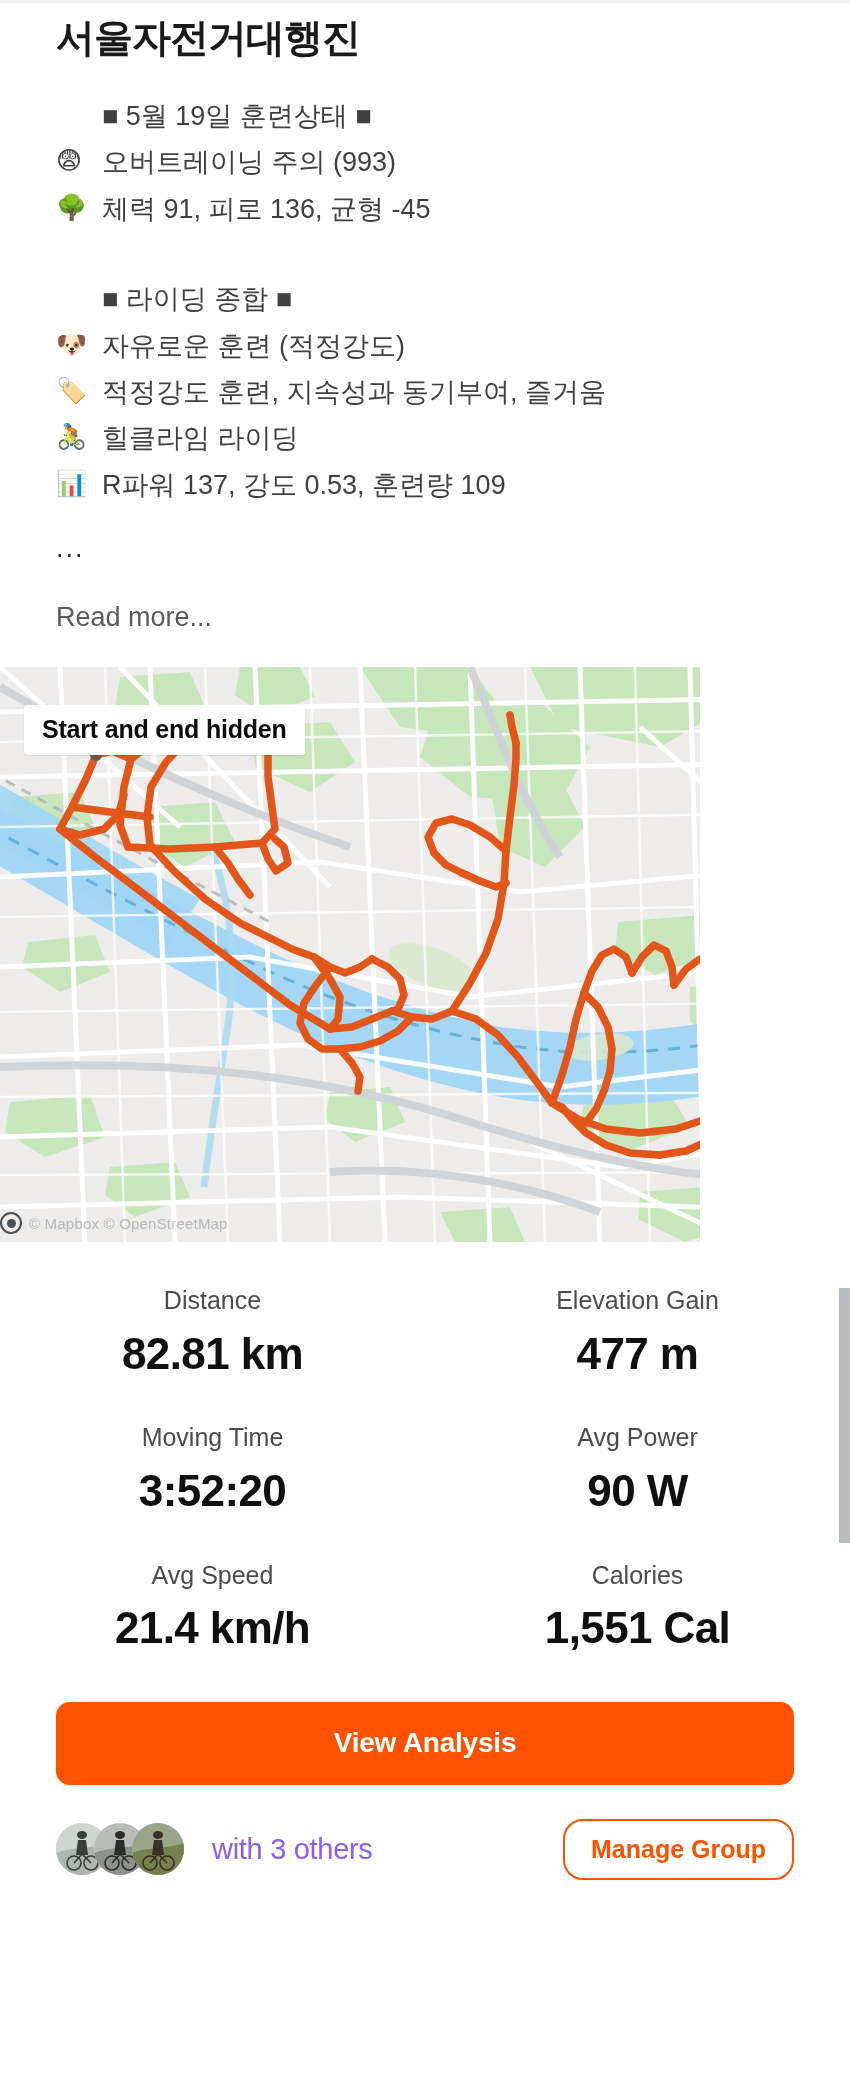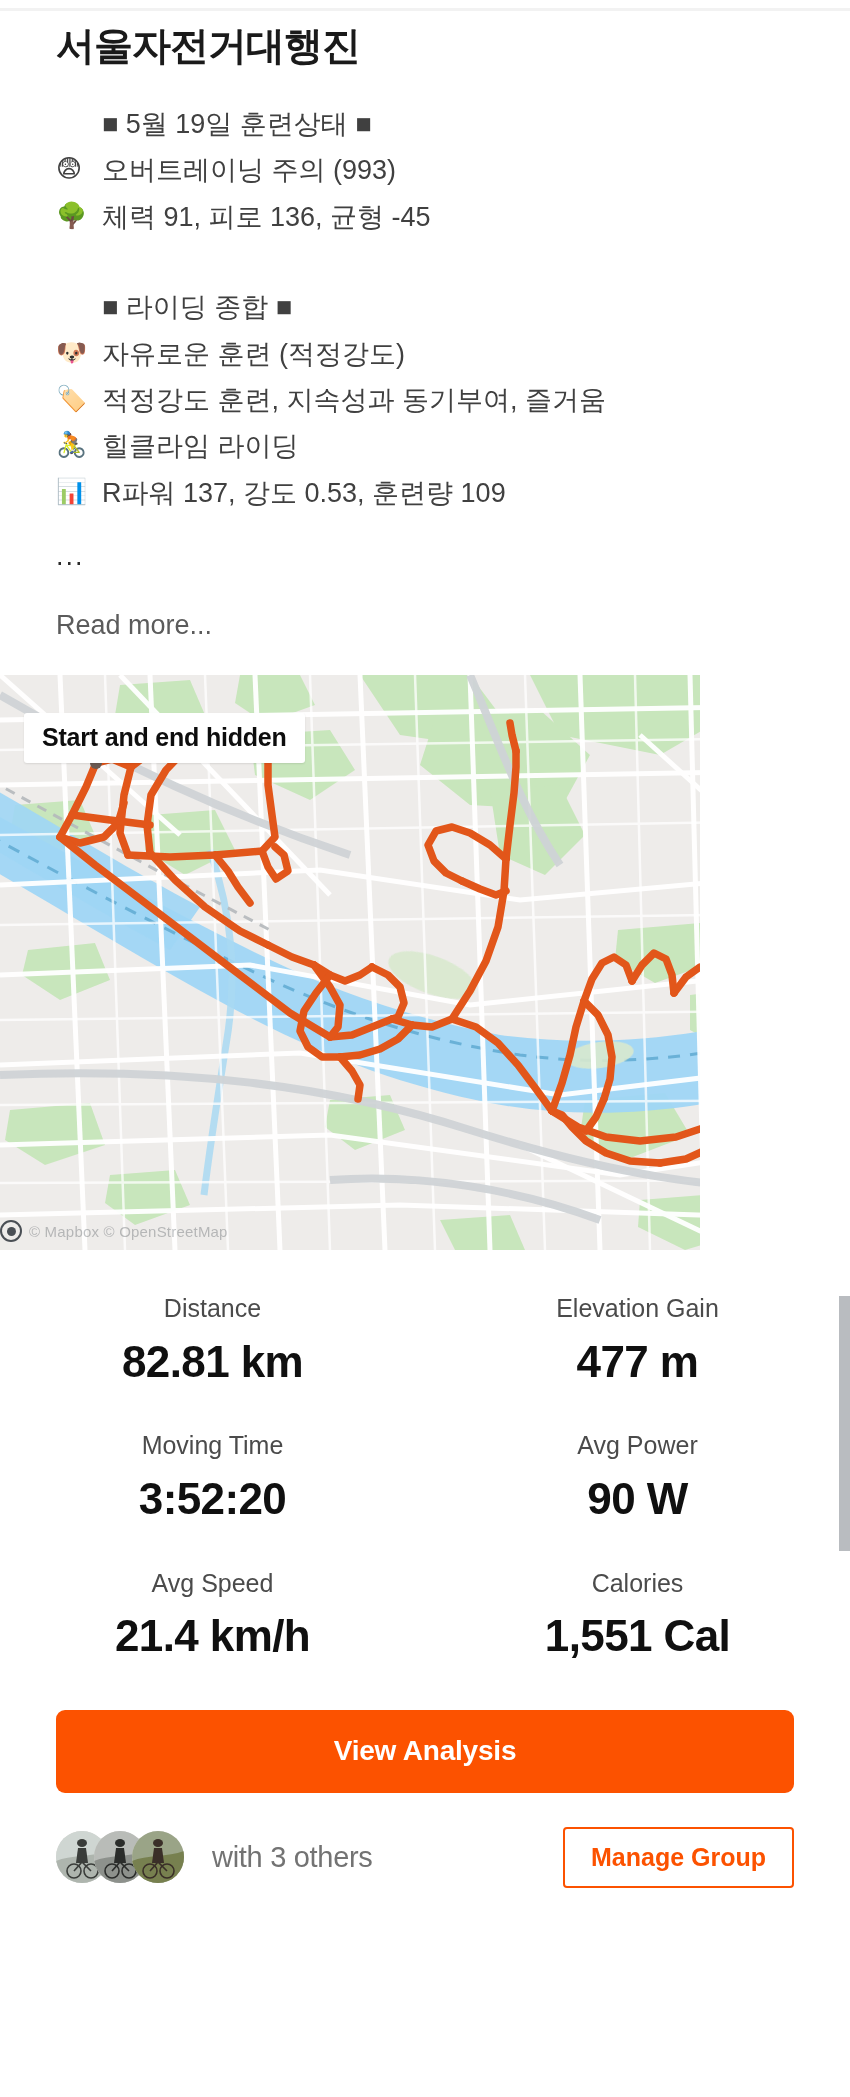--- a/index.html
+++ b/index.html
@@ -13,21 +13,20 @@
   .page {
     position: relative;
     width: 850px;
     height: 2097px;
     background: #ffffff;
   }
 
   
   .desc {
     padding: 14px 40px 0 56px;
-    margin-top: 8px;
   }
   .activity-title {
     font-size: 39px;
     font-weight: 700;
     letter-spacing: -1px;
     color: #1a1a1a;
     line-height: 1.25;
     margin-bottom: 30px;
   }
   .desc-line {
@@ -149,21 +148,21 @@
   }
 
   
   .cta-wrap { padding: 18px 56px 0 56px; }
   .cta {
     display: block;
     width: 100%;
     height: 83px;
     background: #fc5200;
     border: none;
-    border-radius: 9px;
+    border-radius: 14px;
     color: #ffffff;
     font-size: 28px;
     font-weight: 600;
     letter-spacing: -0.2px;
     cursor: pointer;
     font-family: "Liberation Sans", sans-serif;
   }
   .group-row {
     display: flex;
     align-items: center;
@@ -176,29 +175,29 @@
     overflow: hidden;
     margin-left: -14px;
     background: #d8d8d4;
     position: relative;
     flex: none;
   }
   .avatar:first-child { margin-left: 0; }
   .avatar svg { display:block; width:52px; height:52px; }
   .with-others {
     font-size: 29px;
-    color: #737373;
+    color: #8b5cf6;
     margin-left: 28px;
     letter-spacing: -0.3px;
   }
   .manage-btn {
     margin-left: auto;
     padding: 14px 26px;
     border: 2px solid #fc5200;
-    border-radius: 4px;
+    border-radius: 20px;
     background: #ffffff;
     color: #fc5200;
     font-size: 25px;
     font-weight: 600;
     cursor: pointer;
     font-family: "Liberation Sans", sans-serif;
     white-space: nowrap;
   }
   .top-hairline {
     position:absolute; top:0; left:0; width:850px; height:3px;

